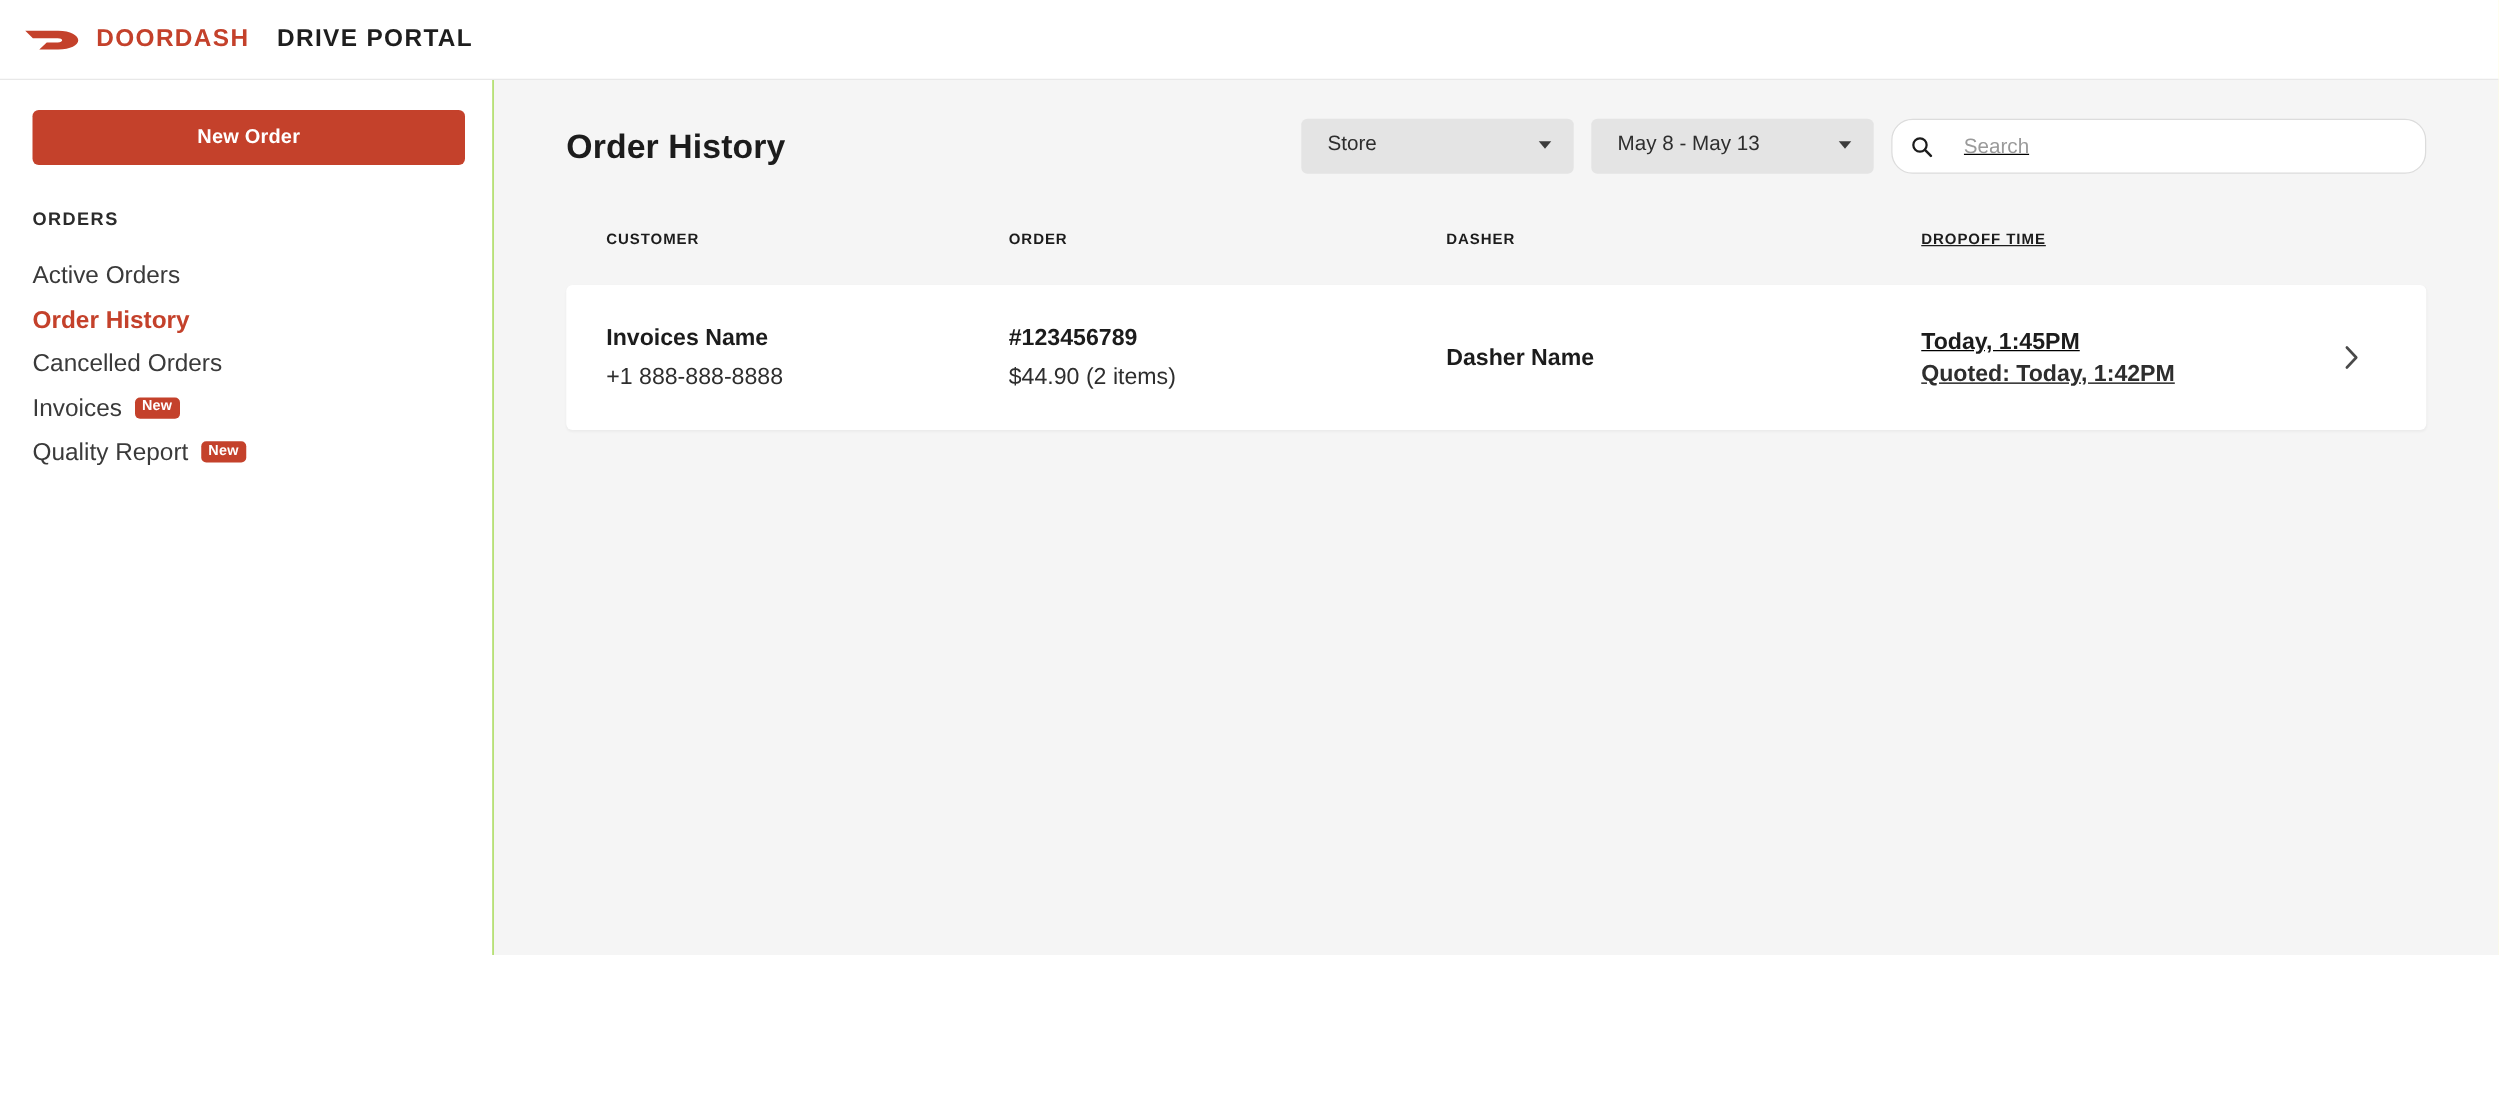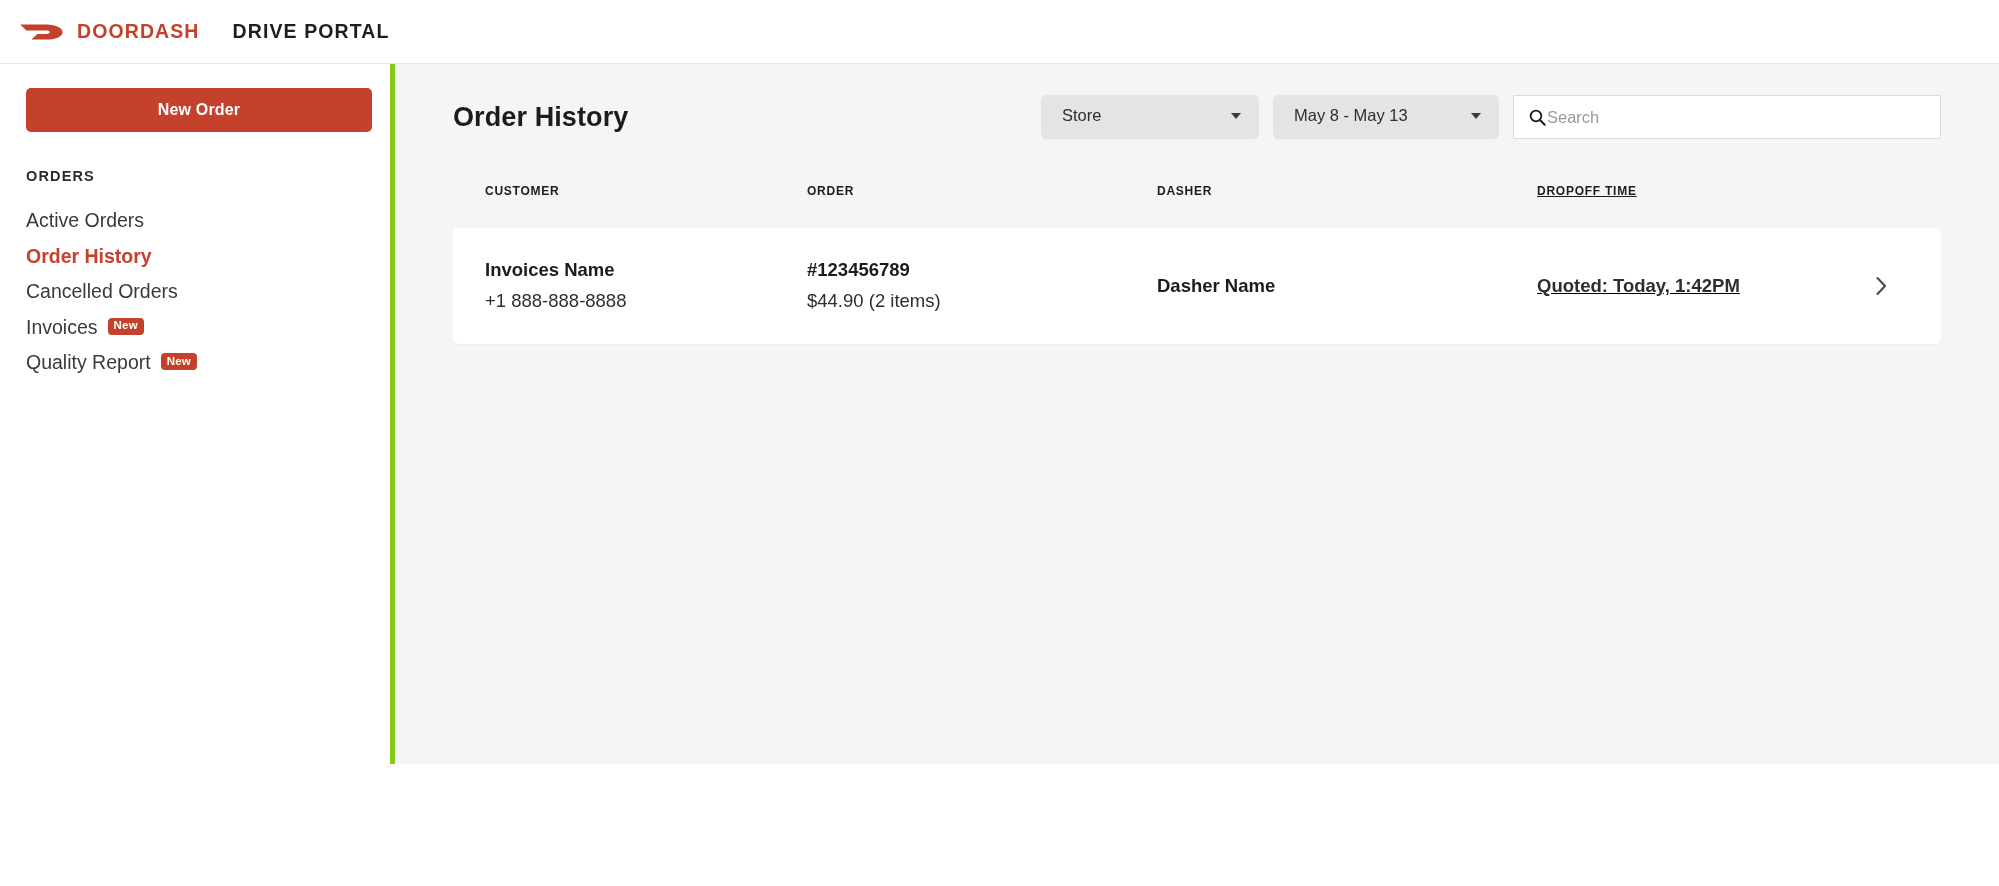--- a/index.html
+++ b/index.html
@@ -50,36 +50,36 @@
     font-weight: 700;
     letter-spacing: 1.1px;
     color: #c4412b;
   }
 
   .brand-portal {
     font-size: 19.5px;
     font-weight: 700;
     letter-spacing: 1.1px;
     color: #1e1e1e;
-    margin-left: 22px;
+    margin-left: 11px;
   }
 
   
   .body {
     flex: 1;
     display: flex;
     min-height: 0;
   }
 
   
   .sidebar {
     width: 395px;
     min-width: 395px;
     background: #ffffff;
-    border-right: 5px solid #84cc16;
+    border-right: 1px solid #84cc16;
     padding: 24px 26px 0 26px;
     overflow: hidden;
   }
 
   .new-order-btn {
     display: block;
     width: 346px;
     height: 44px;
     line-height: 44px;
     text-align: center;
@@ -196,25 +196,26 @@
     border-right: 5.5px solid transparent;
     border-top: 6.5px solid #3c3c3c;
     margin-left: 12px;
   }
 
   .search-box {
     width: 428px;
     height: 44px;
     background: #ffffff;
     border: 1px solid #dcdcdc;
-    border-radius: 1px;
+    border-radius: 17px;
     display: flex;
     align-items: center;
     padding: 0 14px;
-    gap: 0;
+    gap: 24px;
+    text-decoration: underline;
   }
 
   .search-icon { width: 19px; height: 19px; display: block; flex: none; }
 
   .search-input {
     flex: 1;
     border: none;
     outline: none;
     font-size: 16.5px;
     font-family: inherit;
@@ -379,20 +380,21 @@
         <div class="col-order">
           <div class="cell-primary">#123456789</div>
           <div class="cell-secondary">$44.90 (2 items)</div>
         </div>
 
         <div class="col-dasher">
           <div class="cell-primary">Dasher Name</div>
         </div>
 
         <div class="col-dropoff stack-tight">
+          <div class="cell-primary">Today, 1:45PM</div>
           <div class="cell-secondary">Quoted: Today, 1:42PM</div>
         </div>
 
         <div class="col-chevron">
           <svg class="chevron" viewBox="0 0 15 22" aria-hidden="true">
             <polyline points="3.5,3 11,11 3.5,19" fill="none" stroke="#4a4a4a" stroke-width="2.1" stroke-linecap="round" stroke-linejoin="round"></polyline>
           </svg>
         </div>
 
       </div>

